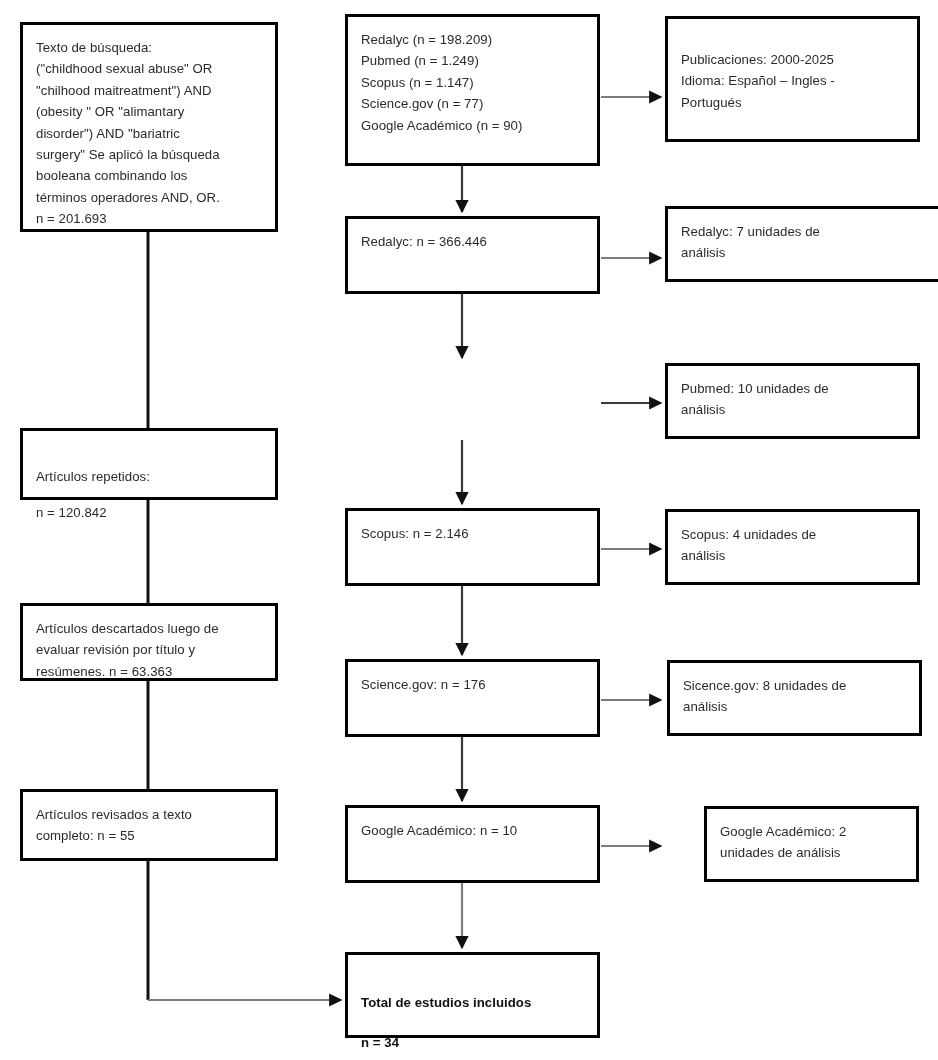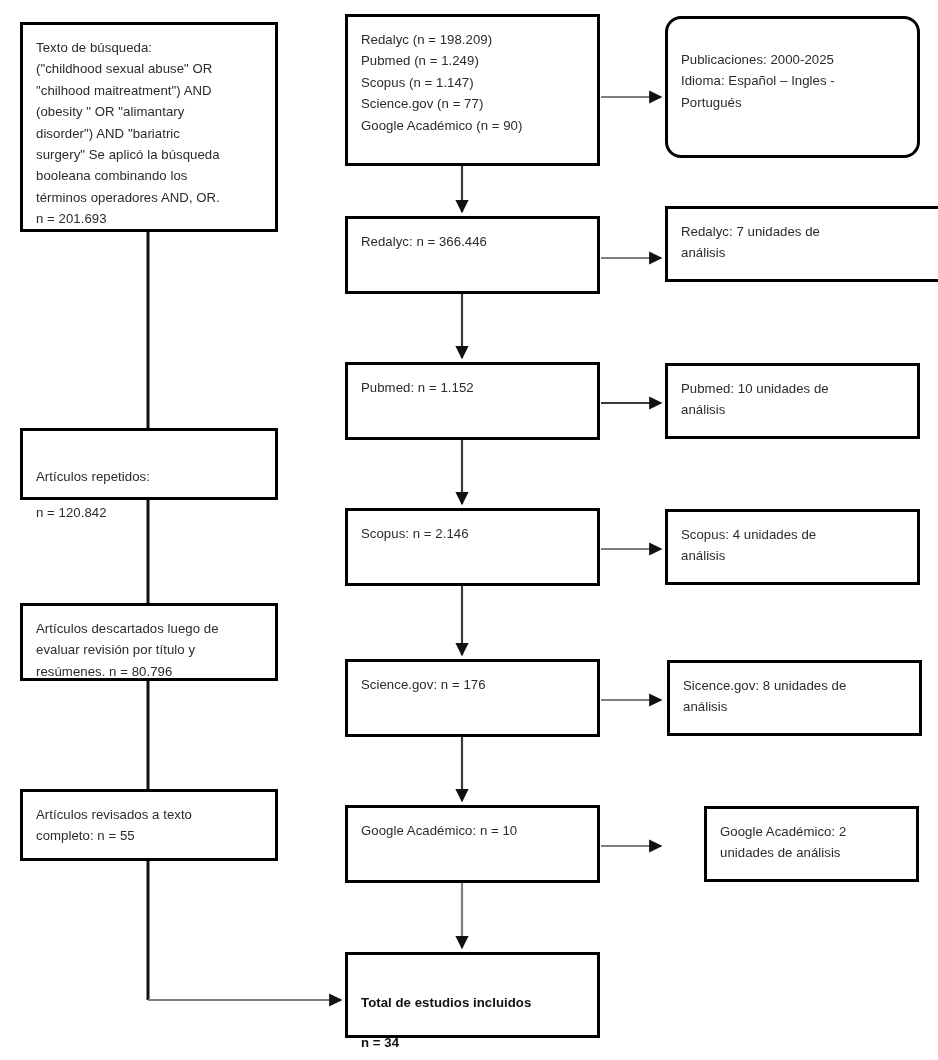--- a/index.html
+++ b/index.html
@@ -66,46 +66,45 @@
 booleana combinando los
 términos operadores AND, OR.
 n = 201.693</div>
 
   <div class="flow-box" style="left:20px; top:428px; width:258px; height:72px; padding-top:14px;">
     <span>Artículos repetidos:</span><span class="line2">n = 120.842</span>
   </div>
 
   <div class="flow-box" style="left:20px; top:603px; width:258px; height:78px;">Artículos descartados luego de
 evaluar revisión por título y
-resúmenes.  n = 80.796</div>
+resúmenes.  n = 63.363</div>
 
   <div class="flow-box" style="left:20px; top:789px; width:258px; height:72px;">Artículos revisados a texto
 completo: n = 55</div>
 
   <div class="flow-box" style="left:345px; top:14px; width:255px; height:152px;">Redalyc (n = 198.209)
 Pubmed (n = 1.249)
 Scopus (n = 1.147)
 Science.gov (n = 77)
 Google Académico (n = 90)</div>
 
   <div class="flow-box" style="left:345px; top:216px; width:255px; height:78px;">Redalyc: n = 366.446</div>
 
-  <div class="flow-box" style="left:345px; top:362px; width:255px; height:78px;">Pubmed: n = 1.152</div>
 
   <div class="flow-box" style="left:345px; top:508px; width:255px; height:78px;">Scopus: n = 2.146</div>
 
   <div class="flow-box" style="left:345px; top:659px; width:255px; height:78px;">Science.gov: n = 176</div>
 
   <div class="flow-box" style="left:345px; top:805px; width:255px; height:78px;">Google Académico: n = 10</div>
 
   <div class="flow-box center-emph" style="left:345px; top:952px; width:255px; height:86px;">
     <span>Total de estudios incluidos</span><span class="total-n">n = 34</span>
   </div>
 
-  <div class="flow-box" style="left:665px; top:16px; width:255px; height:142px; padding-top:30px;border-radius:16px;">Publicaciones: 2000-2025
+  <div class="flow-box" style="left:665px; top:16px; width:255px; height:126px; padding-top:30px;">Publicaciones: 2000-2025
 Idioma: Español – Ingles -
 Portugués</div>
 
   <div class="flow-box" style="left:665px; top:206px; width:298px; height:76px;">Redalyc: 7 unidades de
 análisis</div>
 
   <div class="flow-box" style="left:665px; top:363px; width:255px; height:76px;">Pubmed: 10 unidades de
 análisis</div>
 
   <div class="flow-box" style="left:665px; top:509px; width:255px; height:76px;">Scopus: 4  unidades de

